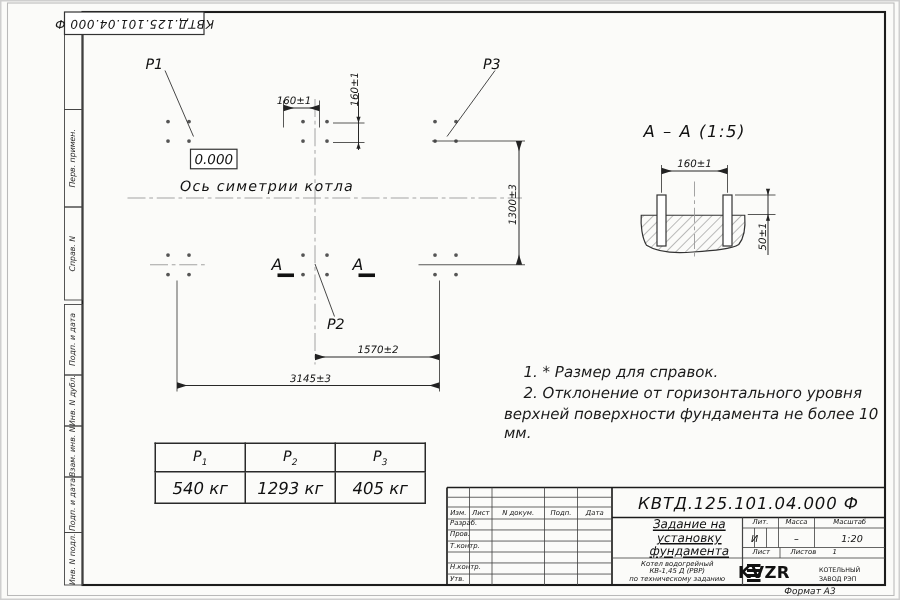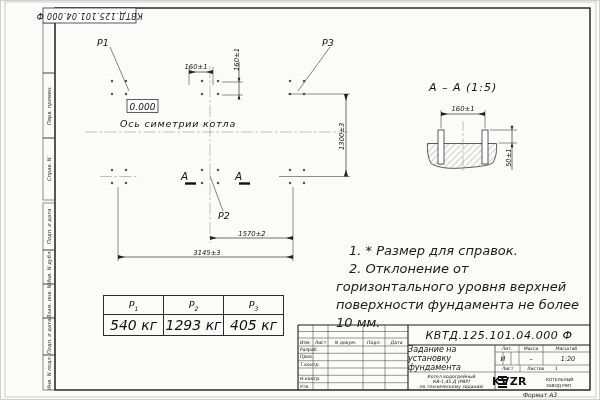--- a/index.html
+++ b/index.html
@@ -7,32 +7,32 @@
   .sheet{position:relative;width:600px;height:400px;background:#fbfbf9;overflow:hidden;outline:1px solid #cfcfcf;outline-offset:-1px;}
   .sheet svg{position:absolute;left:0;top:0;}
   .abs{position:absolute;color:#161616;}
   
   .mlabel{left:43px;width:12px;display:flex;align-items:center;justify-content:center;
           writing-mode:vertical-rl;transform:rotate(180deg);font-size:5.2px;font-style:italic;color:#2b2b2b;white-space:nowrap;}
   
   .topstamp{left:43px;top:8px;width:93px;height:15px;display:flex;align-items:center;justify-content:center;
             transform:rotate(180deg);font-size:8px;font-style:italic;letter-spacing:.4px;white-space:nowrap;}
   
-  .notes{left:336px;top:242px;width:254px;font-size:13px;line-height:1.38;font-style:italic;color:#1b1b1b;}
+  .notes{left:336px;top:242px;width:254px;font-size:10px;line-height:1.38;font-style:italic;color:#1b1b1b;}
   .notes p{margin:0;text-indent:13px;}
   
   .ptable{left:103px;top:295px;border-collapse:collapse;background:transparent;}
   .ptable td{border:1px solid #2a2a2a;width:57px;text-align:center;font-style:italic;color:#111;}
   .ptable .hrow td{height:16px;font-size:9.5px;}
-  .ptable .vrow td{height:18px;font-size:14px;}
+  .ptable .vrow td{height:18px;font-size:11px;}
   .ptable sub{font-size:6px;}
   
   .tb{font-style:italic;color:#111;white-space:nowrap;}
   .tb-doc{left:408px;top:327px;width:182px;height:17px;line-height:17px;text-align:center;font-size:11px;letter-spacing:.6px;}
-  .tb-title{left:408px;top:346px;width:103px;font-size:8px;line-height:8.8px;}
+  .tb-title{left:408px;top:346px;width:103px;text-align:center;font-size:8px;line-height:8.8px;text-decoration:underline;}
   .tb-sub{left:408px;top:373.5px;width:87px;text-align:center;font-size:4.6px;line-height:5.4px;}
   .tb-s{font-size:4.6px;}
   .tb-m{font-size:6.4px;}
   .logo-box{left:498px;top:376px;width:9px;height:12px;background:repeating-linear-gradient(0deg,#111 0 2.2px,#fff 2.2px 3.3px);}
   .logo-txt{left:492px;top:375px;font-size:11px;font-weight:700;font-style:normal;letter-spacing:.3px;color:#111;}
   .company{left:546px;top:377px;font-size:4.2px;line-height:1.35;font-style:normal;color:#111;}
   .fmt{left:505px;top:391px;width:70px;text-align:center;font-size:6px;font-style:italic;}
   .ctr{text-align:center;}
 </style>
 </head>

